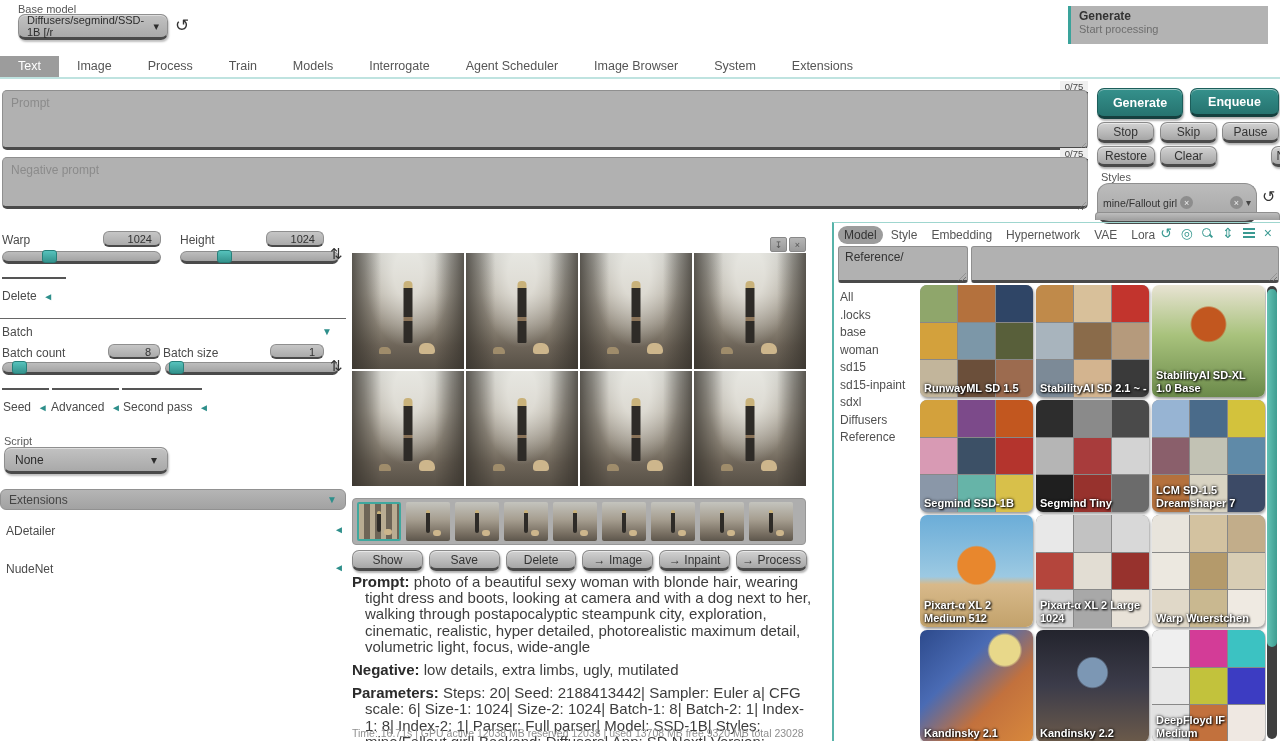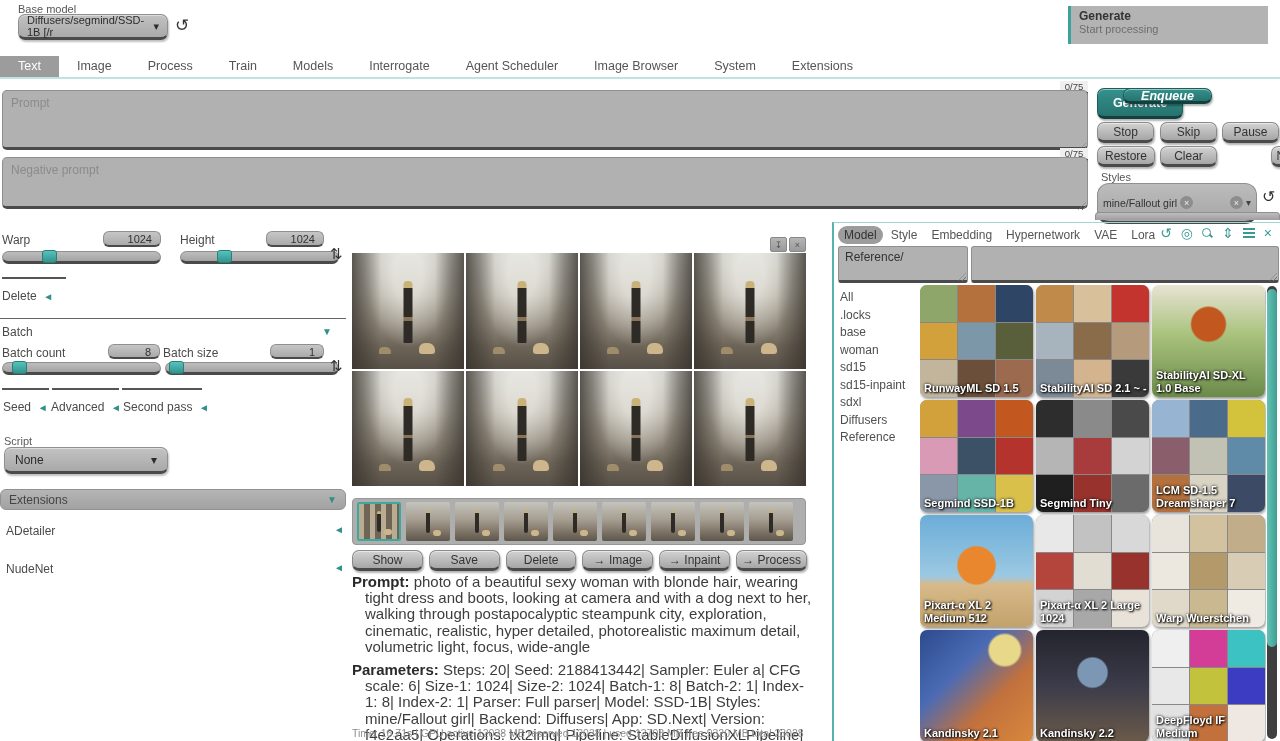--- a/index.html
+++ b/index.html
@@ -37,21 +37,21 @@
   .tabbar .tab{padding:3px 18px;font-size:12.5px;color:#555;cursor:pointer;}
   .tabbar .tab.selected{background:#9c9c9c;color:#fff;}
 
   
   .counter{position:absolute;width:28px;font-size:9.5px;color:#444;text-align:center;border-bottom:3px solid #3a3a3a;background:#efefef;}
   .ta-prompt{left:2px;top:90px;width:1086px;height:60px;padding:5px 8px;font-size:12px;}
   .ta-neg{left:2px;top:157px;width:1086px;height:52px;padding:5px 8px;font-size:12px;}
 
   
   .btn-generate{left:1097px;top:88px;width:86px;height:31px;}
-  .btn-enqueue{left:1123px;top:88px;width:89px;height:16px;font-style:italic;}
+  .btn-enqueue{left:1190px;top:88px;width:89px;height:29px;}
   .r2{top:122px;height:21px;width:57px;}
   .r3{top:146px;height:21px;}
   .styles-label{left:1101px;top:171px;font-size:11px;color:#555;}
   .styles-box{left:1097px;top:183px;width:160px;height:41px;background:linear-gradient(180deg,#bcbcbc,#a6a6a6);border:1px solid #8f8f8f;border-bottom:3px solid #4a4a4a;border-radius:12px;display:flex;align-items:center;padding:0 5px;gap:4px;}
   .style-tag{display:flex;align-items:center;gap:3px;font-size:10.5px;color:#333;}
   .cx{display:inline-flex;align-items:center;justify-content:center;width:13px;height:13px;border-radius:50%;background:#8d8d8d;color:#eee;font-size:9px;cursor:pointer;}
   .styles-right{margin-left:auto;display:flex;align-items:center;gap:3px;font-size:10px;color:#444;}
   .refresh-styles{left:1262px;top:187px;font-size:16px;color:#333;cursor:pointer;}
   .deco-bar{left:1095px;top:212px;width:185px;height:8px;background:linear-gradient(180deg,#bdbdbd,#9f9f9f);border-radius:4px 4px 0 0;border:1px solid #8f8f8f;border-bottom:none;}
 
@@ -338,20 +338,21 @@
       <button class="btn3d">→ Image</button>
 
       <button class="btn3d">→ Inpaint</button>
 
       <button class="btn3d">→ Process</button>
 
   </div>
 
   <div class="abs outtext">
     <p><b>Prompt:</b> <span>photo of a beautiful sexy woman with blonde hair, wearing tight dress and boots, looking at camera and with a dog next to her, walking through postapocalyptic steampunk city, exploration, cinematic, realistic, hyper detailed, photorealistic maximum detail, volumetric light, focus, wide-angle</span></p>
+    <p><b>Negative:</b> <span>low details, extra limbs, ugly, mutilated</span></p>
     <p><b>Parameters:</b> <span>Steps: 20| Seed: 2188413442| Sampler: Euler a| CFG scale: 6| Size-1: 1024| Size-2: 1024| Batch-1: 8| Batch-2: 1| Index-1: 8| Index-2: 1| Parser: Full parser| Model: SSD-1B| Styles: mine/Fallout girl| Backend: Diffusers| App: SD.Next| Version: f4e2aa5| Operations: txt2img| Pipeline: StableDiffusionXLPipeline| Full quality: True</span></p>
   </div>
   <div class="abs timeline">Time: 16.71s | GPU active 12038 MB reserved 12038 | used 13708 MB free 9320 MB total 23028 MB | retries 0 oom 0</div>
 
   <div class="abs net">
     <div class="net-tabs">
 
         <div class="ntab selected">Model</div>
 
         <div class="ntab">Style</div>

